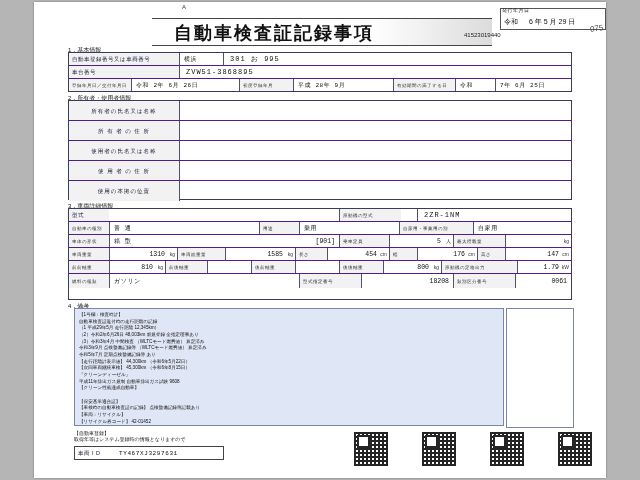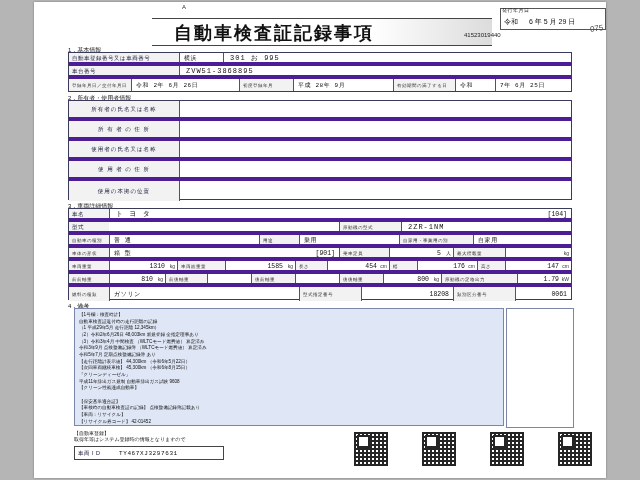--- a/index.html
+++ b/index.html
@@ -72,21 +72,21 @@
     border: 1px solid #3a3a5a;
     box-sizing: border-box;
     background: #fff;
   }
   .sect-title {
     position: absolute;
     left: 34px;
     font-size: 6px;
     color: #111;
   }
-  .row { position: relative; width: 100%; border-bottom: 4px solid #4c1d95; box-sizing: border-box; }
+  .row { position: relative; width: 100%; border-bottom: 1px solid #4c1d95; box-sizing: border-box; }
   .row:last-child { border-bottom: none; }
   .cellbox {
     position: absolute; top: 0; height: 100%;
     border-left: 1px solid #51516e;
     box-sizing: border-box;
   }
   .lbl {
     font-size: 5.5px; color: #15153a; letter-spacing: 0.5px;
     position: absolute; left: 3px; top: 50%; transform: translateY(-50%);
     white-space: nowrap;
@@ -262,38 +262,29 @@
         </div>
         <div class="cellbox" style="left:110px; width:392px;">
           <div class="val"></div>
         </div>
       </div>
     </div>
 
     <div class="sect-title" style="top:200px;">3．車両詳細情報</div>
     <div class="sect" style="top:206px; height:92px;">
 
-      <div class="row" style="height:13px;">
-        <div class="cellbox" style="left:0; width:40px; border-left:none; background:#f2f2f2;">
-          <div class="lbl">車名</div>
-        </div>
-        <div class="cellbox" style="left:40px; width:462px;">
-          <div class="val">ト ヨ タ</div>
-          <div class="val-r">[104]</div>
-        </div>
-      </div>
 
       <div class="row" style="height:13px;">
         <div class="cellbox" style="left:0; width:40px; border-left:none; background:#f2f2f2;">
           <div class="lbl">型式</div>
         </div>
         <div class="cellbox" style="left:270px; width:62px; background:#f2f2f2;">
           <div class="lbl tiny">原動機の型式</div>
         </div>
-        <div class="cellbox" style="left:332px; width:170px;">
+        <div class="cellbox" style="left:348px; width:170px;">
           <div class="val">2ZR-1NM</div>
         </div>
       </div>
 
       <div class="row" style="height:13px;">
         <div class="cellbox" style="left:0; width:40px; border-left:none; background:#f2f2f2;">
           <div class="lbl tiny">自動車の種別</div>
         </div>
         <div class="cellbox" style="left:40px; width:150px;">
           <div class="val-sm">普 通</div>

